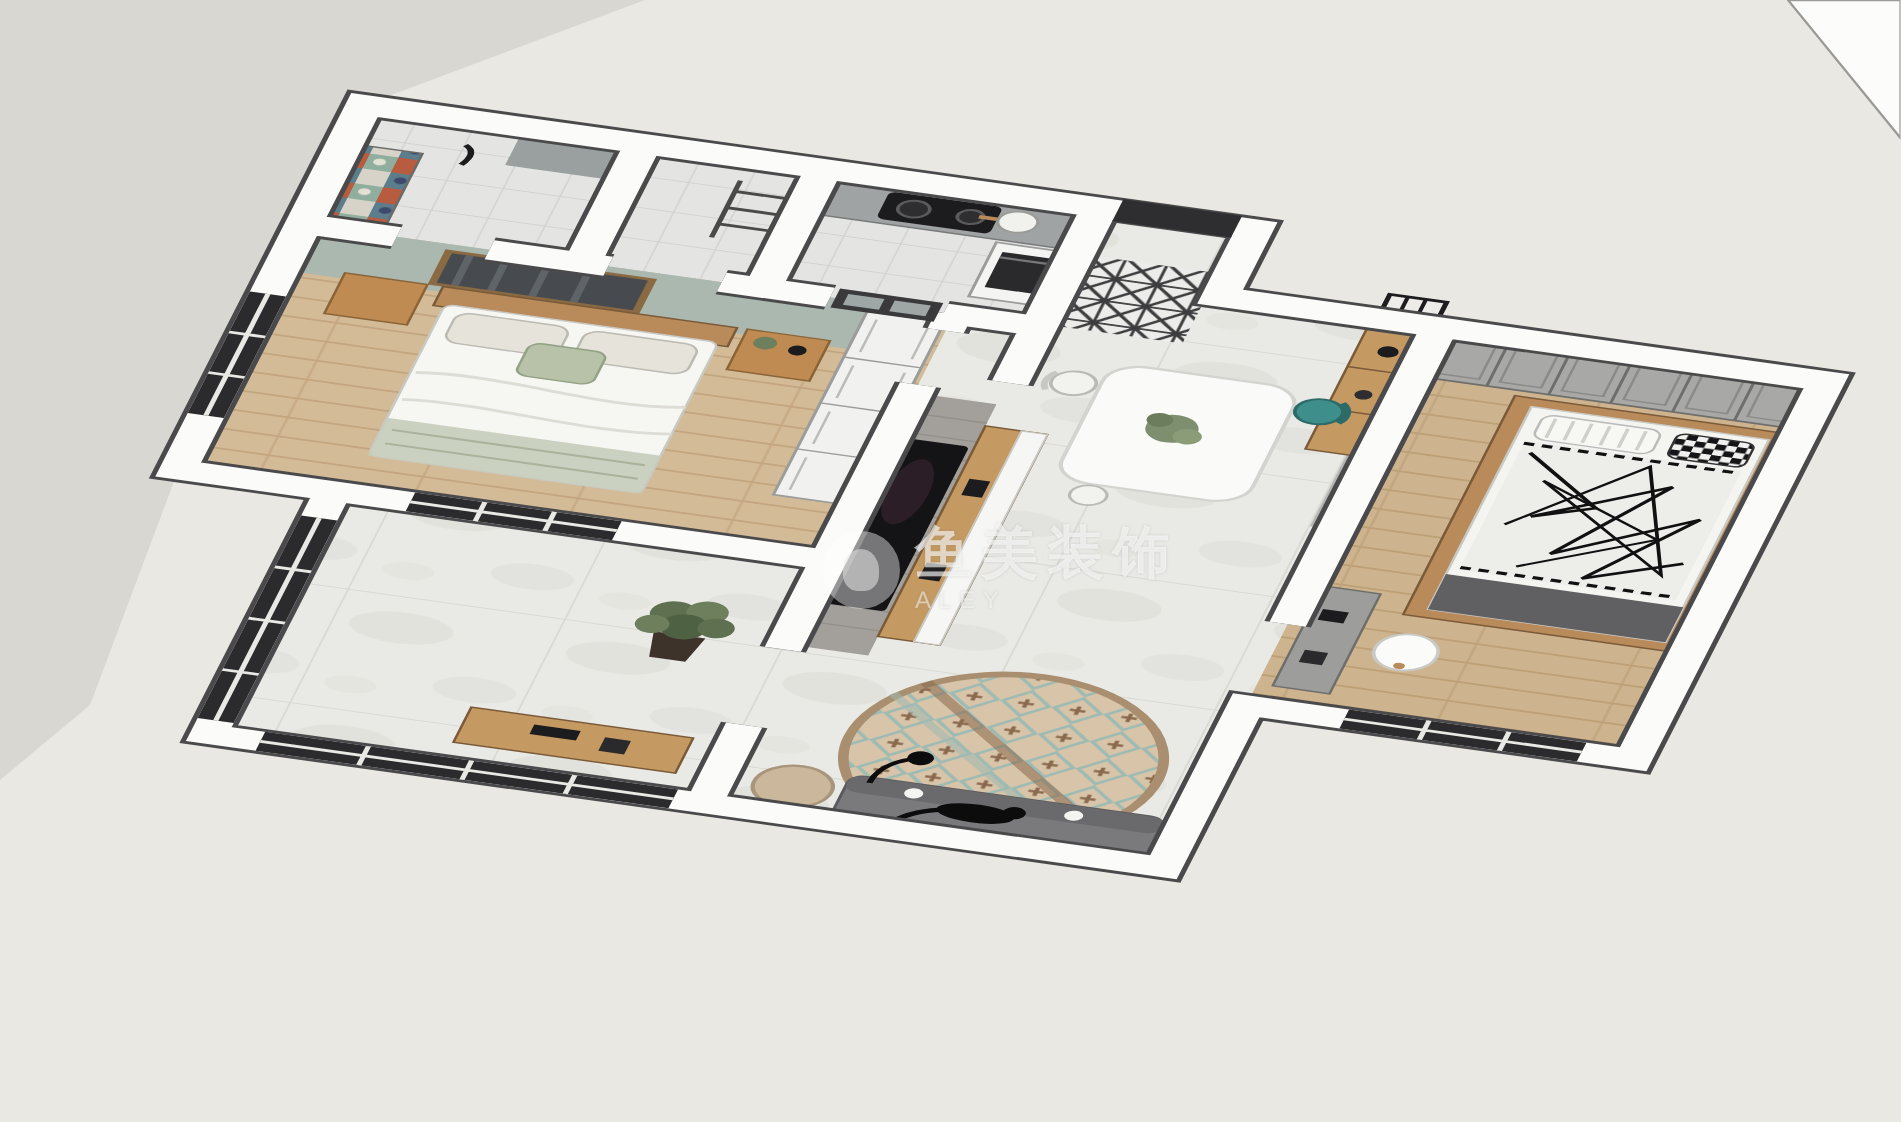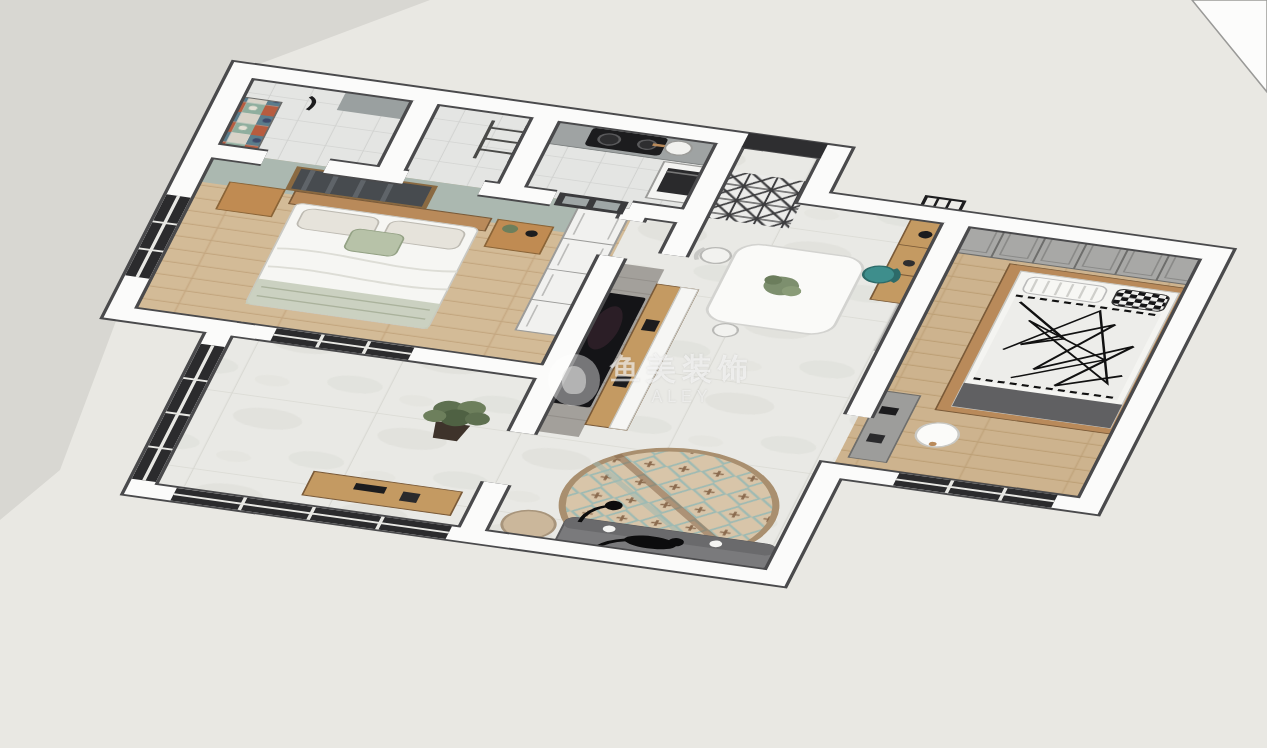--- a/index.html
+++ b/index.html
@@ -6,22 +6,22 @@
   .stage{position:relative;width:1267px;height:748px;overflow:hidden;
          font-family:"Liberation Sans", sans-serif;}
   svg{display:block}
   .wm{position:absolute;left:548px;top:340px;width:260px;height:80px;
       display:flex;align-items:center;gap:10px;pointer-events:none;}
   .wm-logo{width:52px;height:52px;border-radius:50%;
       background:rgba(255,255,255,.42);position:relative;flex:0 0 auto;}
   .wm-logo:after{content:"";position:absolute;left:14px;top:12px;width:24px;height:28px;
       border-radius:50% 50% 40% 40%;background:rgba(230,230,228,.55);}
   .wm-text{color:rgba(255,255,255,.62);text-shadow:0 0 2px rgba(120,120,120,.25);}
-  .wm-cn{font-size:30px;font-weight:bold;letter-spacing:6px;line-height:1;}
-  .wm-en{font-size:16px;letter-spacing:5px;margin-top:4px;color:rgba(255,255,255,.5);text-align:center;}
+  .wm-cn{font-size:38px;font-weight:bold;letter-spacing:6px;line-height:1;}
+  .wm-en{font-size:16px;letter-spacing:5px;margin-top:4px;color:rgba(255,255,255,.5);}
 </style>
 </head>
 <body>
 
 <div class="stage">
 <svg width="1267" height="748" viewBox="0 0 1267 748">
   <defs>
     <pattern id="tileGrid" width="22" height="22" patternUnits="userSpaceOnUse">
       <rect width="22" height="22" fill="#e4e5e3"></rect>
       <path d="M0,0H22V22" fill="none" stroke="#d2d3d1" stroke-width="1.2"></path>

